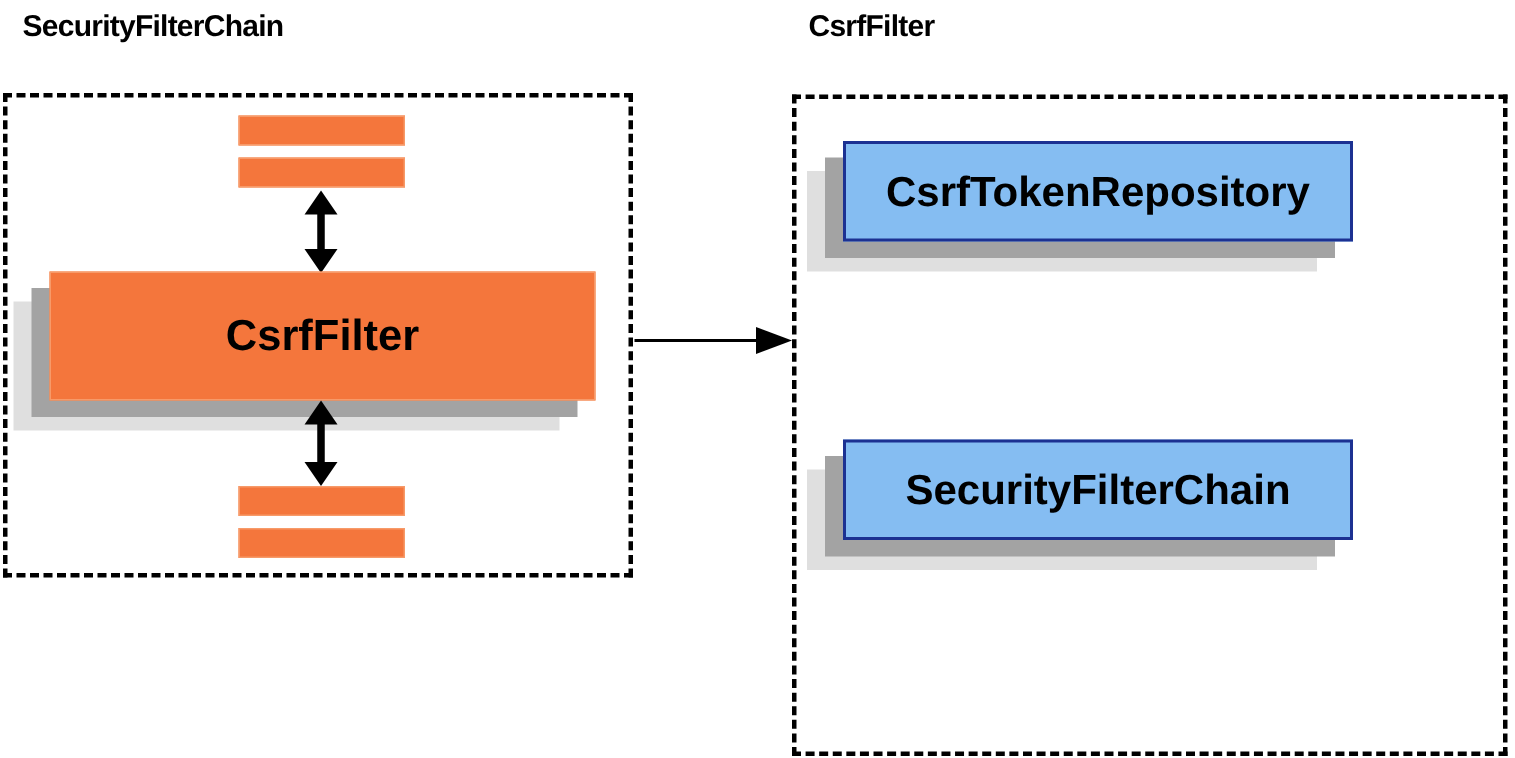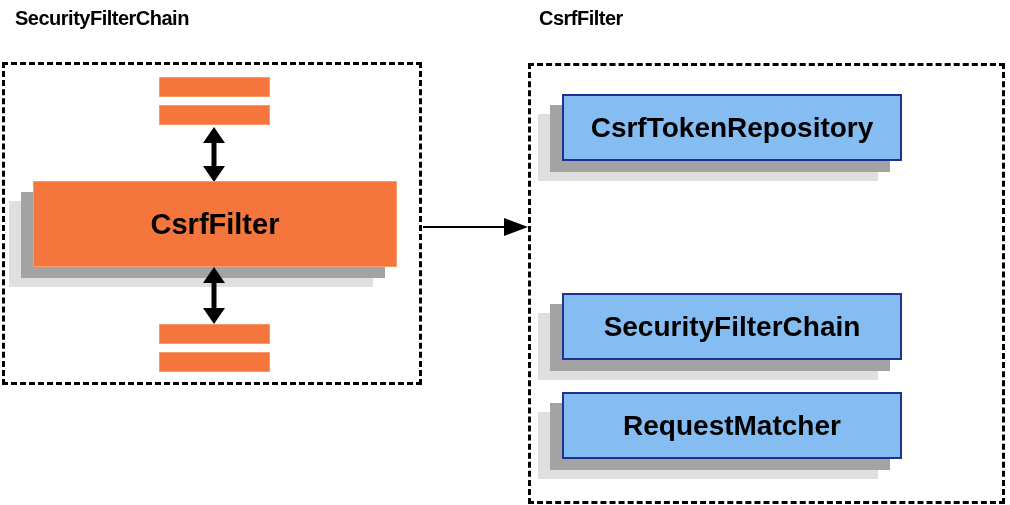--- a/index.html
+++ b/index.html
@@ -187,21 +187,14 @@
 
 
   <div class="node blue-node blue-3">
     <div class="shadow light"></div>
     <div class="shadow dark"></div>
     <div class="face">
       <span>SecurityFilterChain</span>
     </div>
   </div>
 
-  <div class="node blue-node blue-4">
-    <div class="shadow light"></div>
-    <div class="shadow dark"></div>
-    <div class="face">
-      <span>RequestMatcher</span>
-    </div>
-  </div>
 
 </div>
 
 </body></html>

